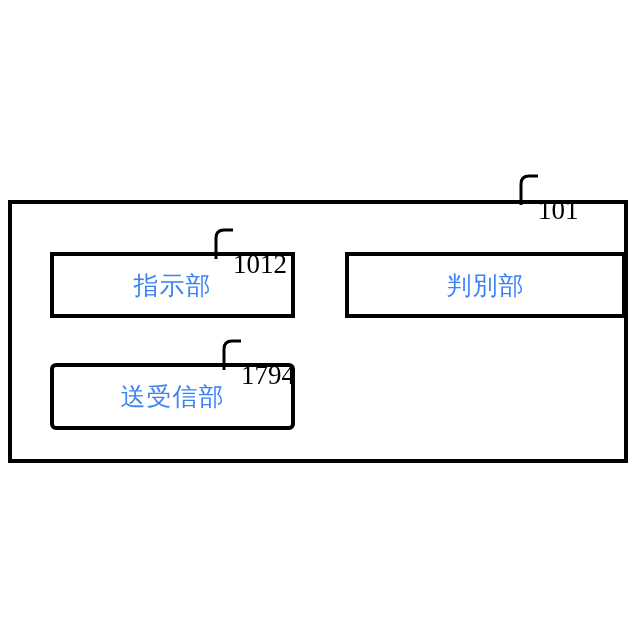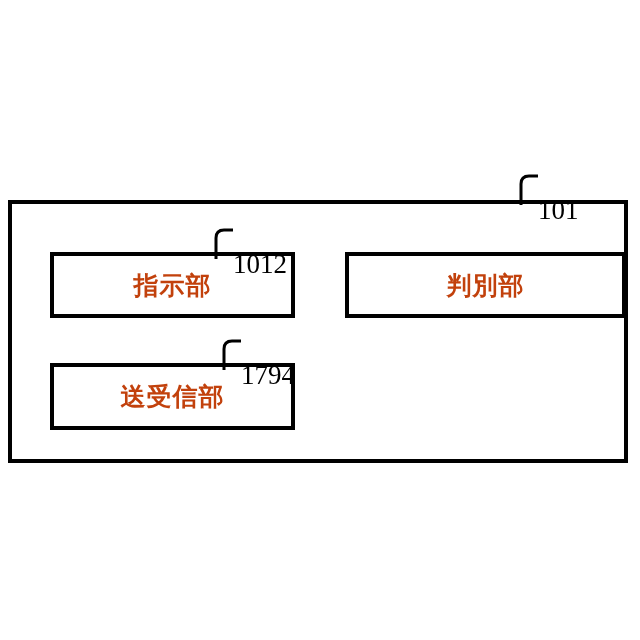--- a/index.html
+++ b/index.html
@@ -42,30 +42,30 @@
     box-sizing: border-box;
     border: 4px solid #000000;
     background: #ffffff;
     display: flex;
     align-items: center;
     justify-content: center;
   }
   .unit-box.col-left  { left: 50px;  width: 245px; }
   .unit-box.col-right { left: 345px; width: 281px; }
   .unit-box.row-top    { top: 252px; height: 66px; }
-  .unit-box.row-bottom { top: 363px; height: 67px; }
+  .unit-box.row-bottom { top: 363px; height: 67px; border-radius: 6px; }
 
   .unit-label {
     font-family: "DejaVu Sans", "Liberation Sans", sans-serif;
     font-size: 25px;
     line-height: 1;
-    color: #c2410c;
+    color: #3b82f6;
     letter-spacing: 1px;
     white-space: nowrap;
-    font-weight: 700;
+    font-weight: 400;
   }
 
   
   .ref-callout {
     position: absolute;
     width: 120px;
     height: 34px;
   }
   .ref-callout .ref-text {
     position: absolute;

